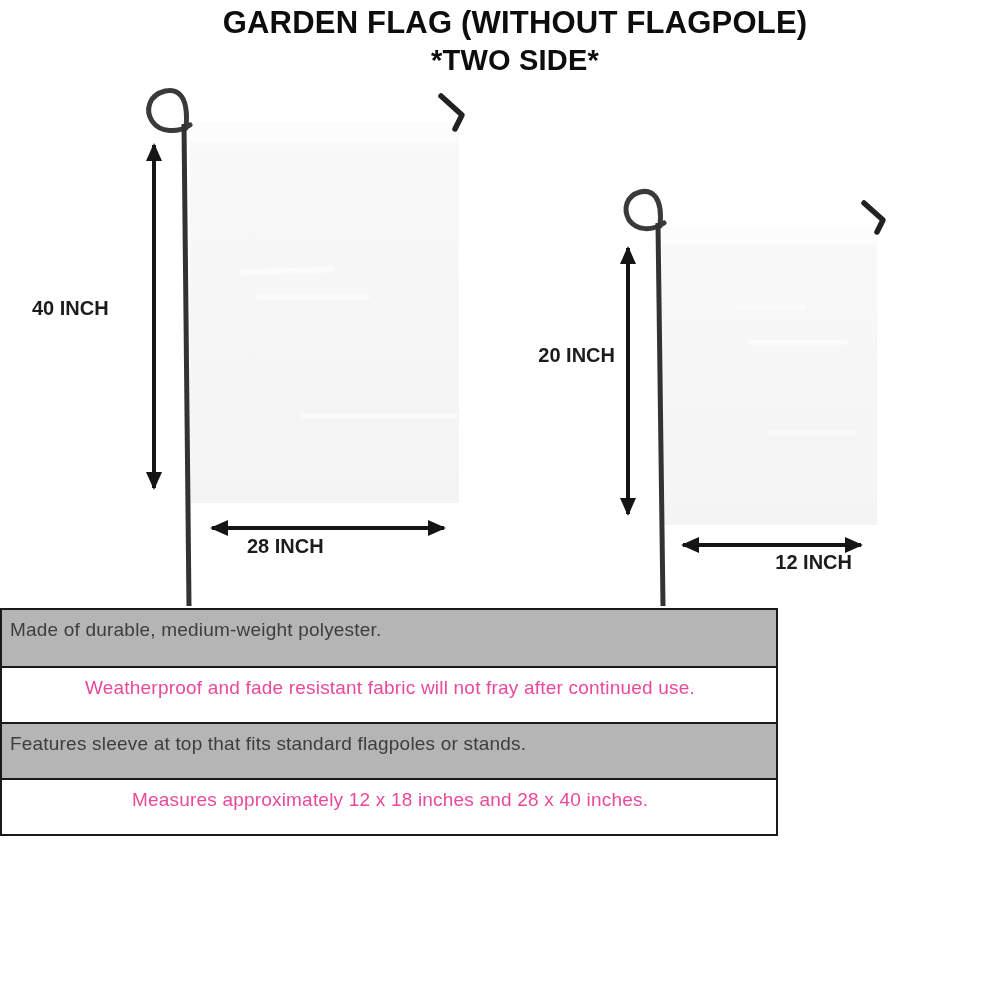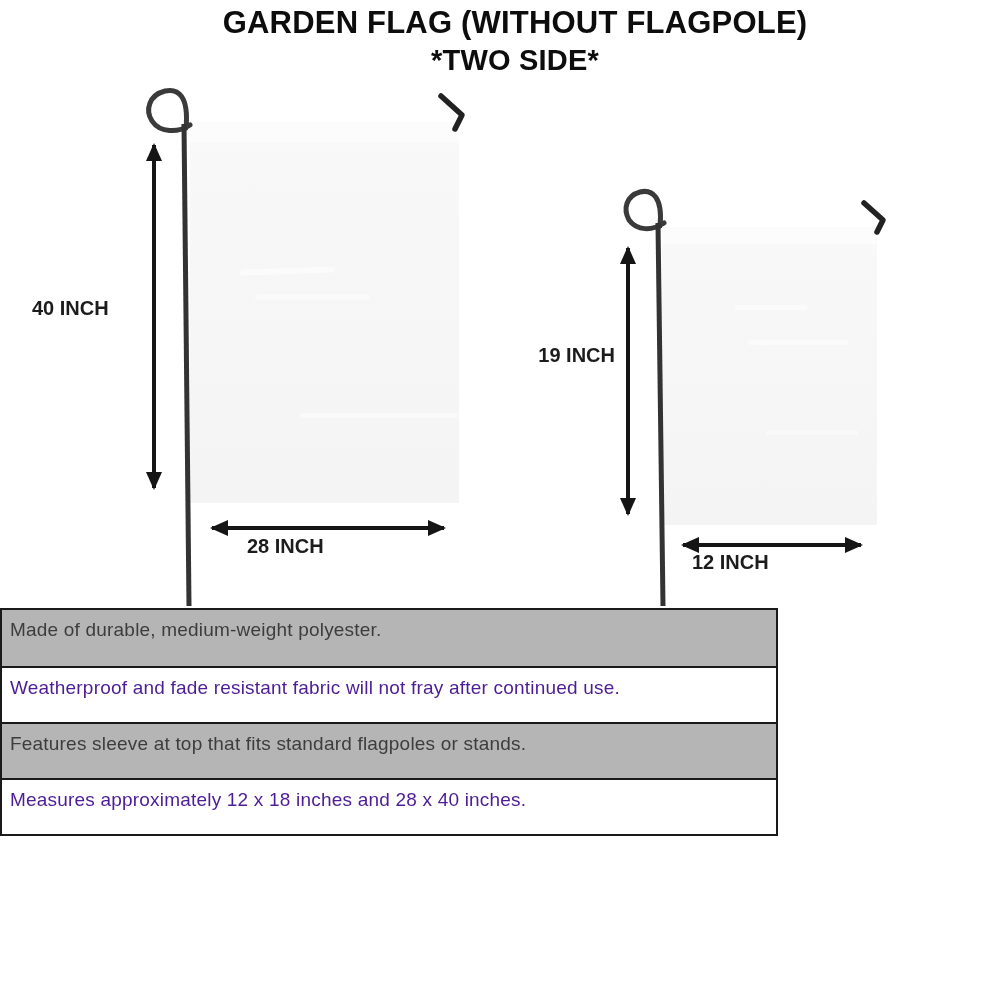--- a/index.html
+++ b/index.html
@@ -48,21 +48,21 @@
     position: absolute;
     font-size: 20px;
     font-weight: 700;
     color: #1c1c1c;
     line-height: 22px;
     white-space: nowrap;
   }
   .dim-40 { top: 297px; left: 32px;  width: 110px; text-align: left; }
   .dim-28 { top: 535px; left: 247px; width: 160px; text-align: left; }
   .dim-18 { top: 344px; left: 505px; width: 110px; text-align: right; }
-  .dim-12 { top: 551px; left: 692px; width: 160px; text-align: left; }
+  .dim-12 { top: 551px; left: 692px; width: 160px; text-align: right; }
   
   .feature-table {
     position: absolute;
     top: 608px;
     left: 0;
     width: 778px;
     border: 2px solid #1a1a1a;
     box-sizing: border-box;
     background: #ffffff;
   }
@@ -72,21 +72,21 @@
     box-sizing: border-box;
     font-size: 19px;
     color: #3d3d3d;
     line-height: 23px;
     letter-spacing: 0.2px;
   }
   .feature-row + .feature-row {
     border-top: 2px solid #1a1a1a;
   }
   .feature-row.gray { background: #b5b5b5; }
-  .feature-row.white { background: #ffffff; color: #4c1d95; }
+  .feature-row.white { background: #ffffff; color: #ec4899; text-align: center; }
 </style>
 </head>
 <body>
 
 <div class="canvas">
 
   <div class="title-block">
     <div class="title-line1">GARDEN FLAG (WITHOUT FLAGPOLE)</div>
     <div class="title-line2">*TWO SIDE*</div>
   </div>
@@ -133,21 +133,21 @@
       <polyline points="864,203 883,220 877,232" fill="none" stroke="#222222" stroke-width="5.5" stroke-linecap="round" stroke-linejoin="round"></polyline>
 
       <line x1="628" y1="248" x2="628" y2="514" stroke="#151515" stroke-width="4" marker-start="url(#ah)" marker-end="url(#ah)"></line>
 
       <line x1="683" y1="545" x2="861" y2="545" stroke="#151515" stroke-width="4" marker-start="url(#ah)" marker-end="url(#ah)"></line>
     </g>
   </svg>
 
   <div class="dim-label dim-40">40 INCH</div>
   <div class="dim-label dim-28">28 INCH</div>
-  <div class="dim-label dim-18">19 INCH</div>
+  <div class="dim-label dim-18">20 INCH</div>
   <div class="dim-label dim-12">12 INCH</div>
 
   <div class="feature-table">
     <div class="feature-row gray">Made of durable, medium-weight polyester.</div>
     <div class="feature-row white">Weatherproof and fade resistant fabric will not fray after continued use.</div>
     <div class="feature-row gray">Features sleeve at top that fits standard flagpoles or stands.</div>
     <div class="feature-row white">Measures approximately 12 x 18 inches and 28 x 40 inches.</div>
   </div>
 
 </div>

